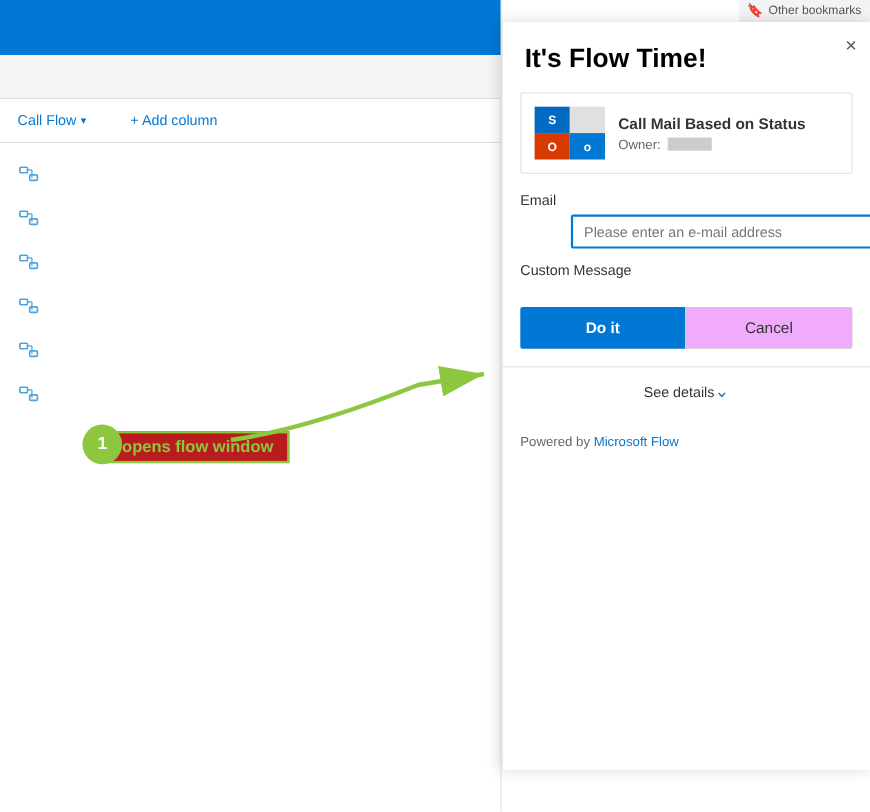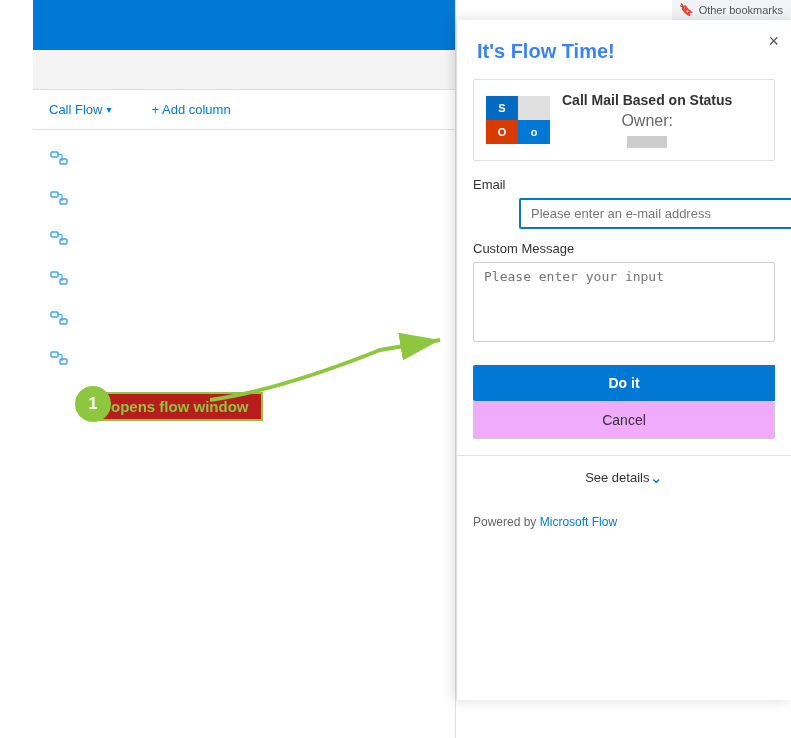--- a/index.html
+++ b/index.html
@@ -15,21 +15,20 @@
 
     
     .left-panel {
       position: absolute;
       left: 0;
       top: 0;
       width: 456px;
       height: 738px;
       background: #fff;
       border-right: 1px solid #e0e0e0;
-      padding-left: 33px;
     }
 
     .top-bar {
       width: 100%;
       height: 50px;
       background: #0078d4;
     }
 
     .subbar {
       width: 100%;
@@ -145,23 +144,23 @@
       top: 12px;
       background: none;
       border: none;
       font-size: 18px;
       cursor: pointer;
       color: #555;
       line-height: 1;
     }
 
     .panel-title {
-      font-size: 20px;
+      font-size: 24px;
       font-weight: 600;
-      color: #3b82f6;
+      color: #000000;
       padding: 20px 20px 16px;
     }
 
     .flow-card {
       margin: 0 16px 16px;
       border: 1px solid #e0e0e0;
       border-radius: 2px;
       display: flex;
       align-items: center;
       padding: 12px;
@@ -210,27 +209,26 @@
       background: #e0e0e0;
     }
 
     .flow-info .flow-name {
       font-size: 14px;
       font-weight: 600;
       color: #333;
     }
 
     .flow-info .flow-owner {
-      font-size: 16px;
+      font-size: 12px;
       color: #666;
       margin-top: 4px;
       display: flex;
       align-items: center;
       gap: 6px;
-      flex-direction: column;
     }
 
     .owner-block {
       width: 40px;
       height: 12px;
       background: #ccc;
       display: inline-block;
     }
 
     .field-section {
@@ -264,21 +262,20 @@
       color: #999;
       height: 80px;
       resize: none;
       outline: none;
     }
 
     .btn-row {
       display: flex;
       gap: 0;
       padding: 8px 16px 16px;
-      flex-direction: column;
     }
 
     .btn-doit {
       flex: 1;
       background: #0078d4;
       color: #fff;
       border: none;
       padding: 10px;
       font-size: 14px;
       font-weight: 600;
@@ -489,21 +486,20 @@
     </div>
   </div>
 
   <div class="field-section">
     <div class="field-label">Email</div>
     <input class="field-input" type="email" placeholder="Please enter an e-mail address" style="">
   </div>
 
   <div class="field-section">
     <div class="field-label">Custom Message</div>
-    <textarea class="field-textarea" placeholder="Please enter your input" style=""></textarea>
   </div>
 
   <div class="btn-row">
     <button class="btn-doit">Do it</button>
     <button class="btn-cancel">Cancel</button>
   </div>
 
   <div class="see-details">
     <span class="see-details-label">See details</span>
     <span class="chevron-down">⌄</span>

